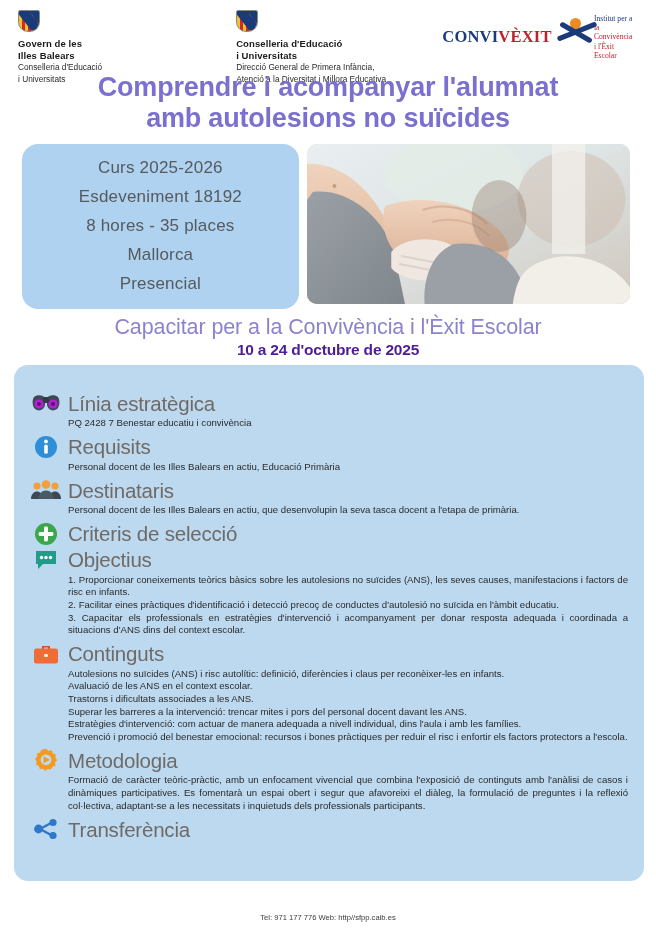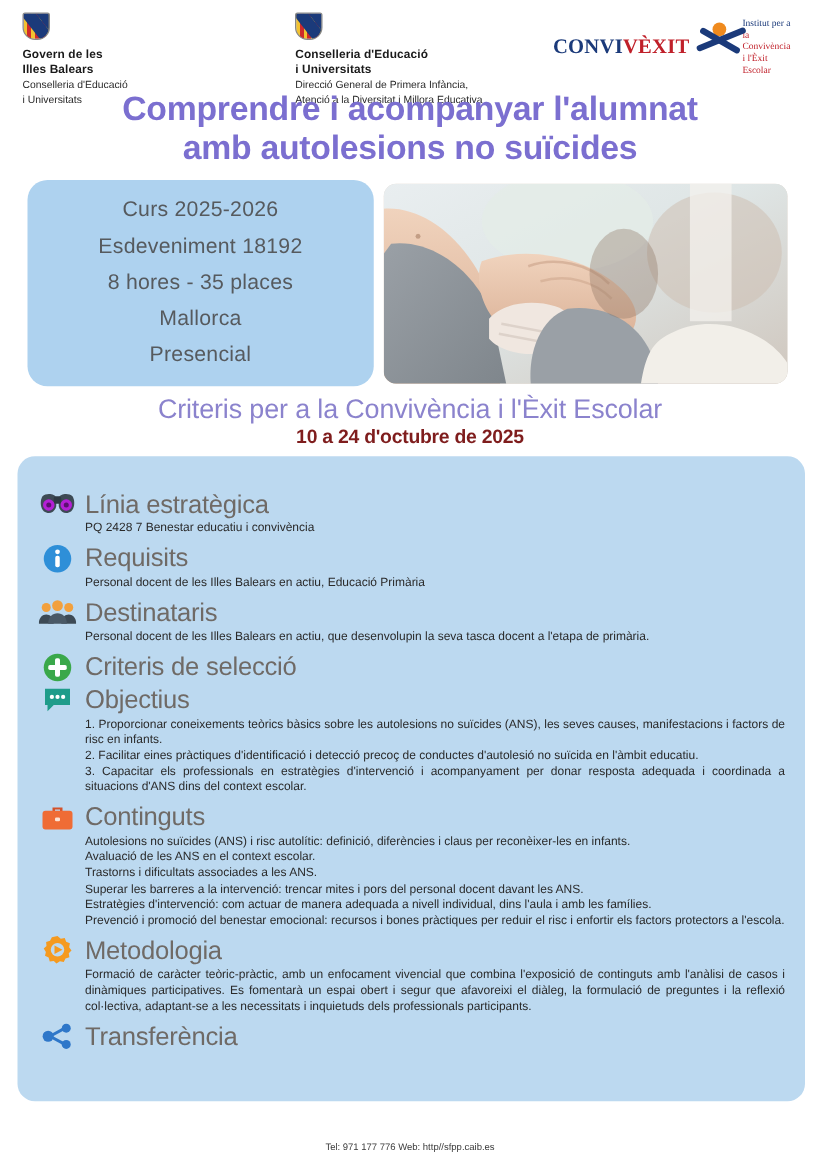--- a/index.html
+++ b/index.html
@@ -93,21 +93,21 @@
     line-height: 31px;
     letter-spacing: -0.2px;
     padding: 4px 40px 0 40px;
   }
 
   
   .inforow {
     display: flex;
     gap: 8px;
     padding: 10px 26px 0 22px;
-    align-items: center;
+    align-items: flex-start;
   }
   .infobox {
     width: 282px;
     background: #aed2ef;
     border-radius: 16px;
     padding: 9px 10px 11px 10px;
     text-align: center;
   }
   .infobox div {
     font-size: 17px;
@@ -129,21 +129,21 @@
     text-align: center;
     font-size: 21.5px;
     color: #8b83cd;
     margin-top: 6px;
     letter-spacing: -0.1px;
   }
   .dates {
     text-align: center;
     font-size: 15.5px;
     font-weight: bold;
-    color: #7f1d1d;
+    color: #4c1d95;
     margin-top: 1px;
     letter-spacing: -0.2px;
   }
 
   
   .panel {
     margin: 6px 12px 0 14px;
     background: #bcd9f0;
     border-radius: 14px;
     padding: 25px 14px 14px 10px;
@@ -265,21 +265,21 @@
       <path d="M86 108 C96 96 120 92 140 98 C154 102 160 116 152 126 C140 140 100 140 86 124 Z" fill="#f0e7e0"></path>
       <path d="M96 112 L150 122 M94 120 L148 130" stroke="#ddd2ca" stroke-width="2" fill="none"></path>
       <path d="M150 100 C182 96 210 112 220 140 L224 160 L120 160 C118 134 128 108 150 100 Z" fill="#9aa0a6"></path>
       <path d="M238 118 C268 104 312 116 330 144 L330 160 L210 160 C214 138 218 126 238 118 Z" fill="#f2efe9"></path>
       <ellipse cx="196" cy="72" rx="28" ry="36" fill="#8a6f5e" opacity=".35"></ellipse>
       <rect x="250" y="0" width="34" height="110" fill="#f4f2ee" opacity=".75"></rect>
     </svg>
   </div>
 </div>
 
-<div class="subtitle">Criteris per a la Convivència i l'Èxit Escolar</div>
+<div class="subtitle">Capacitar per a la Convivència i l'Èxit Escolar</div>
 <div class="dates">10 a 24 d'octubre de 2025</div>
 
 <div class="panel">
 
   <div class="section">
     <div class="sec-head">
       <span class="ico">
         <svg width="30" height="22" viewBox="0 0 30 22">
           <path d="M3 5 C1 8 1 14 4 17 C8 20 13 18 14 13 L14 6 C13 3 6 2 3 5Z" fill="#3d4a55"></path>
           <path d="M27 5 C29 8 29 14 26 17 C22 20 17 18 16 13 L16 6 C17 3 24 2 27 5Z" fill="#3d4a55"></path>

